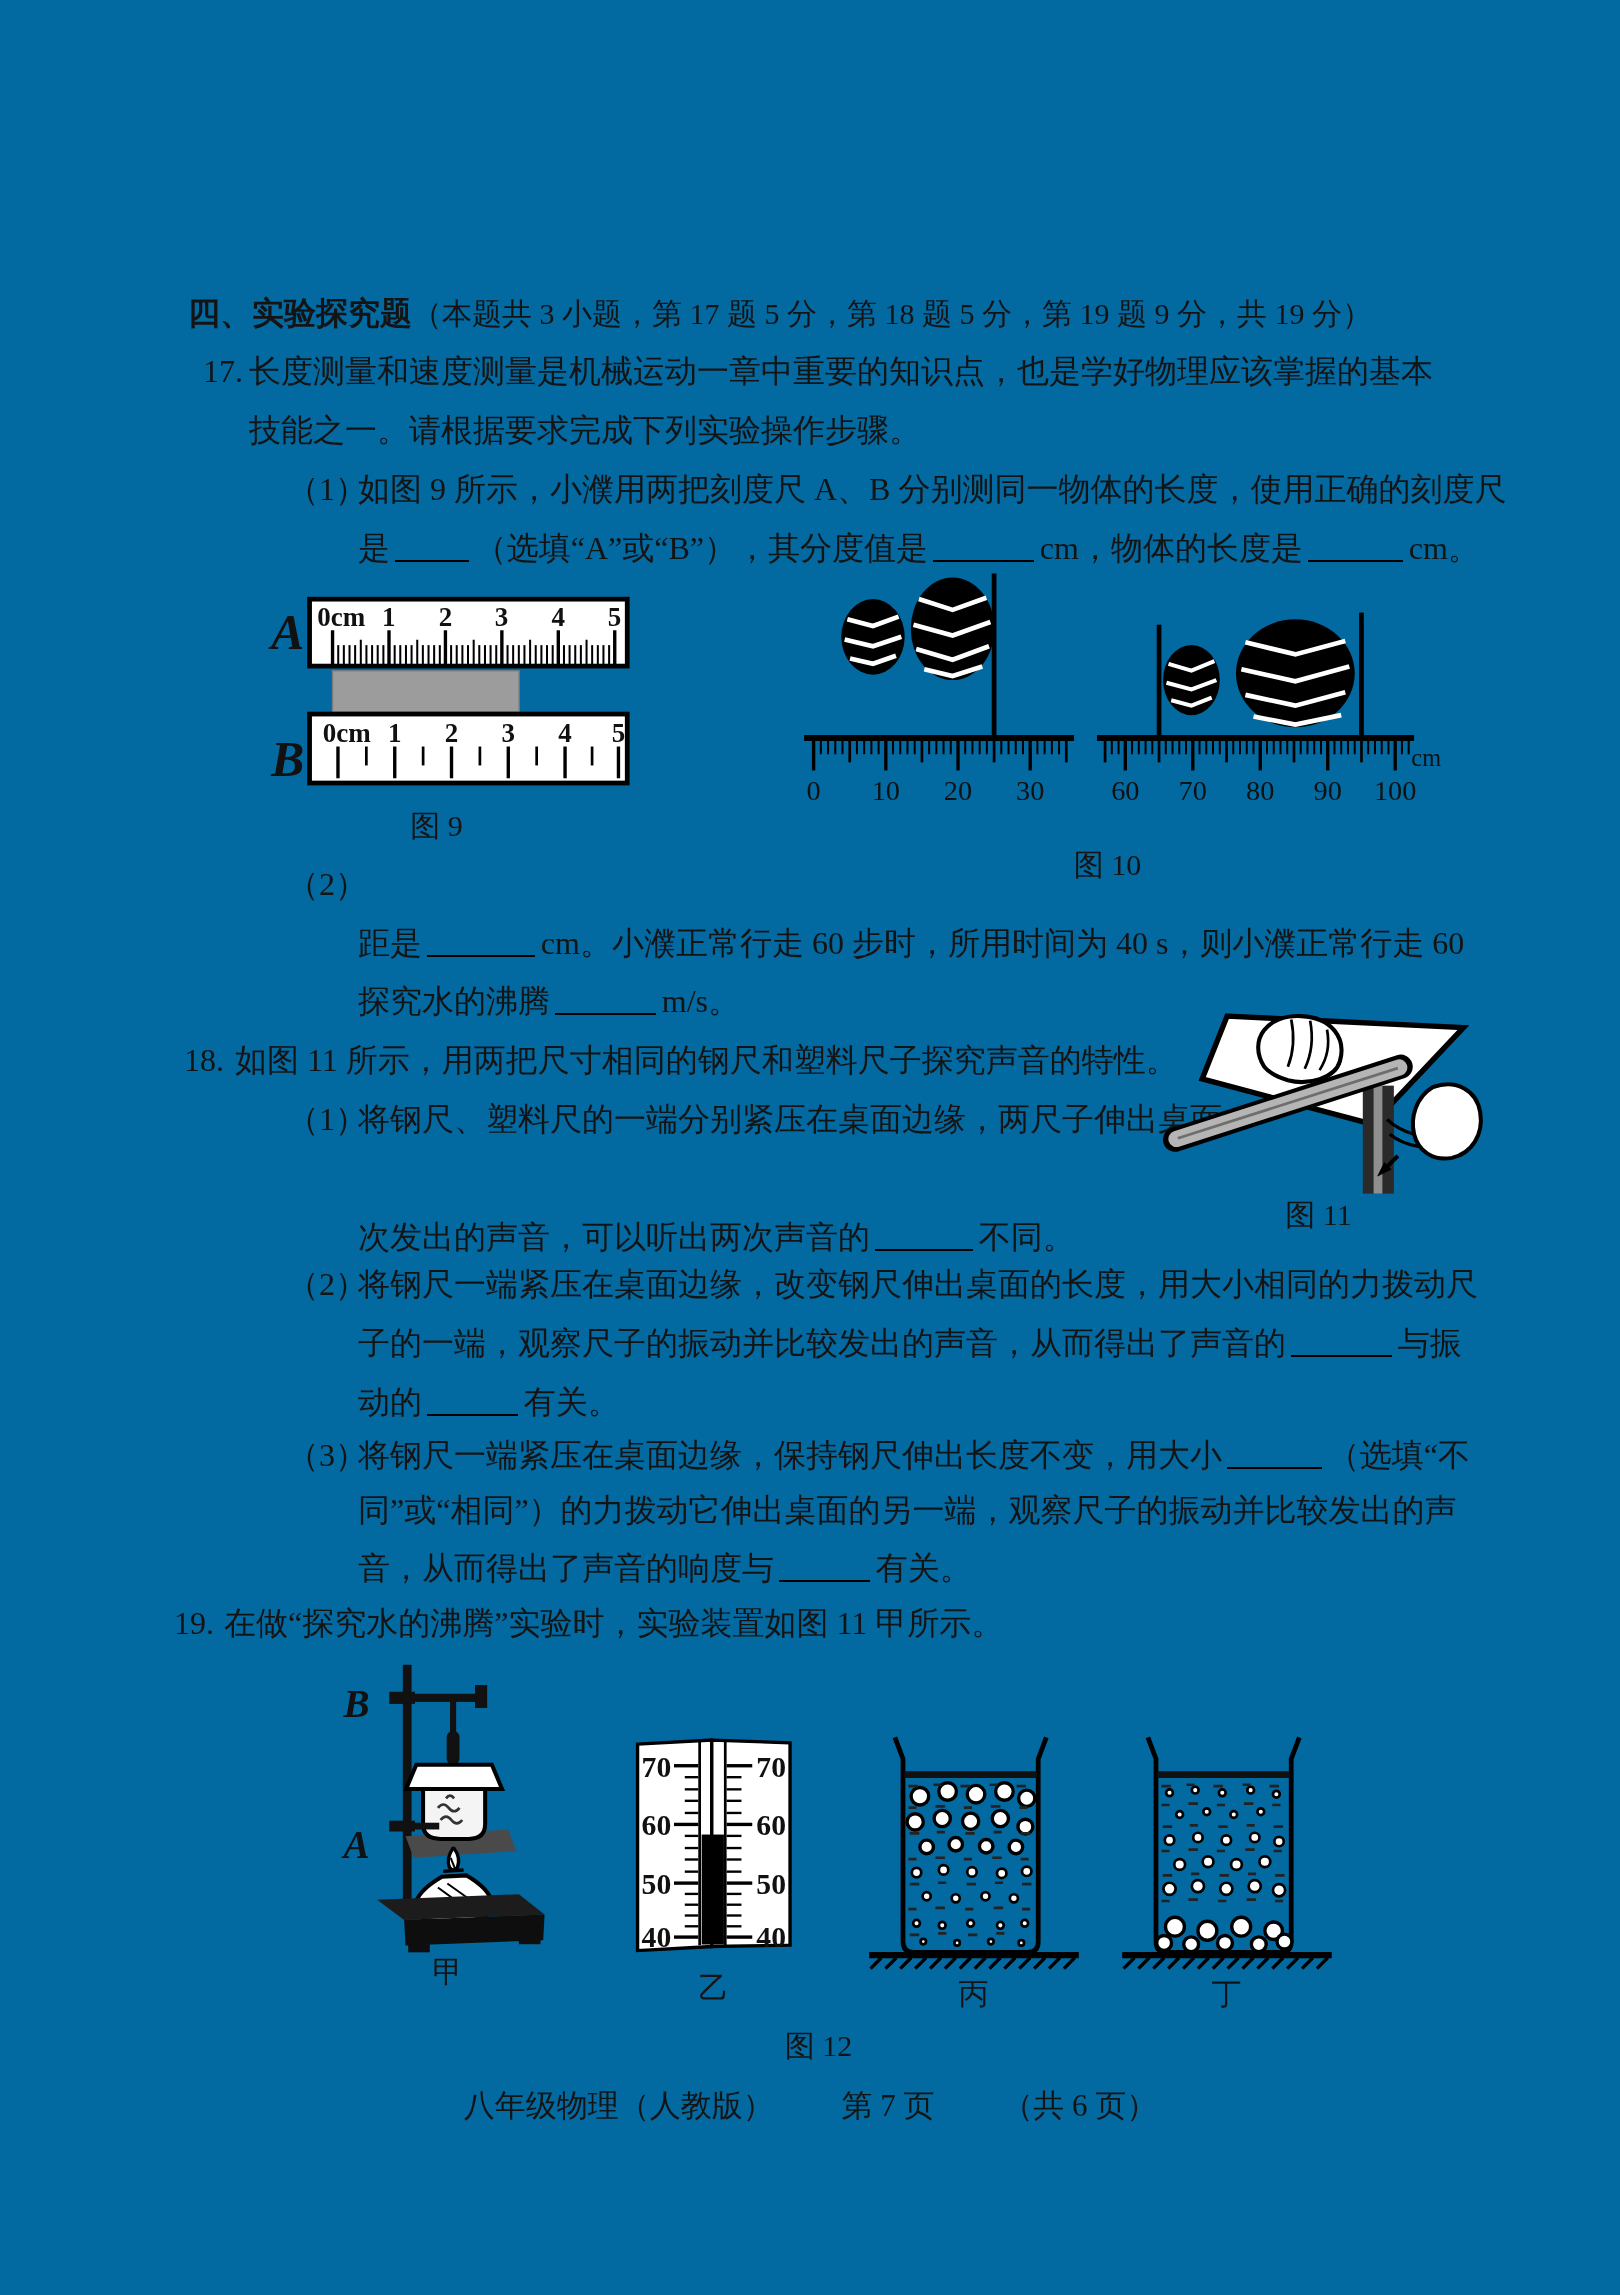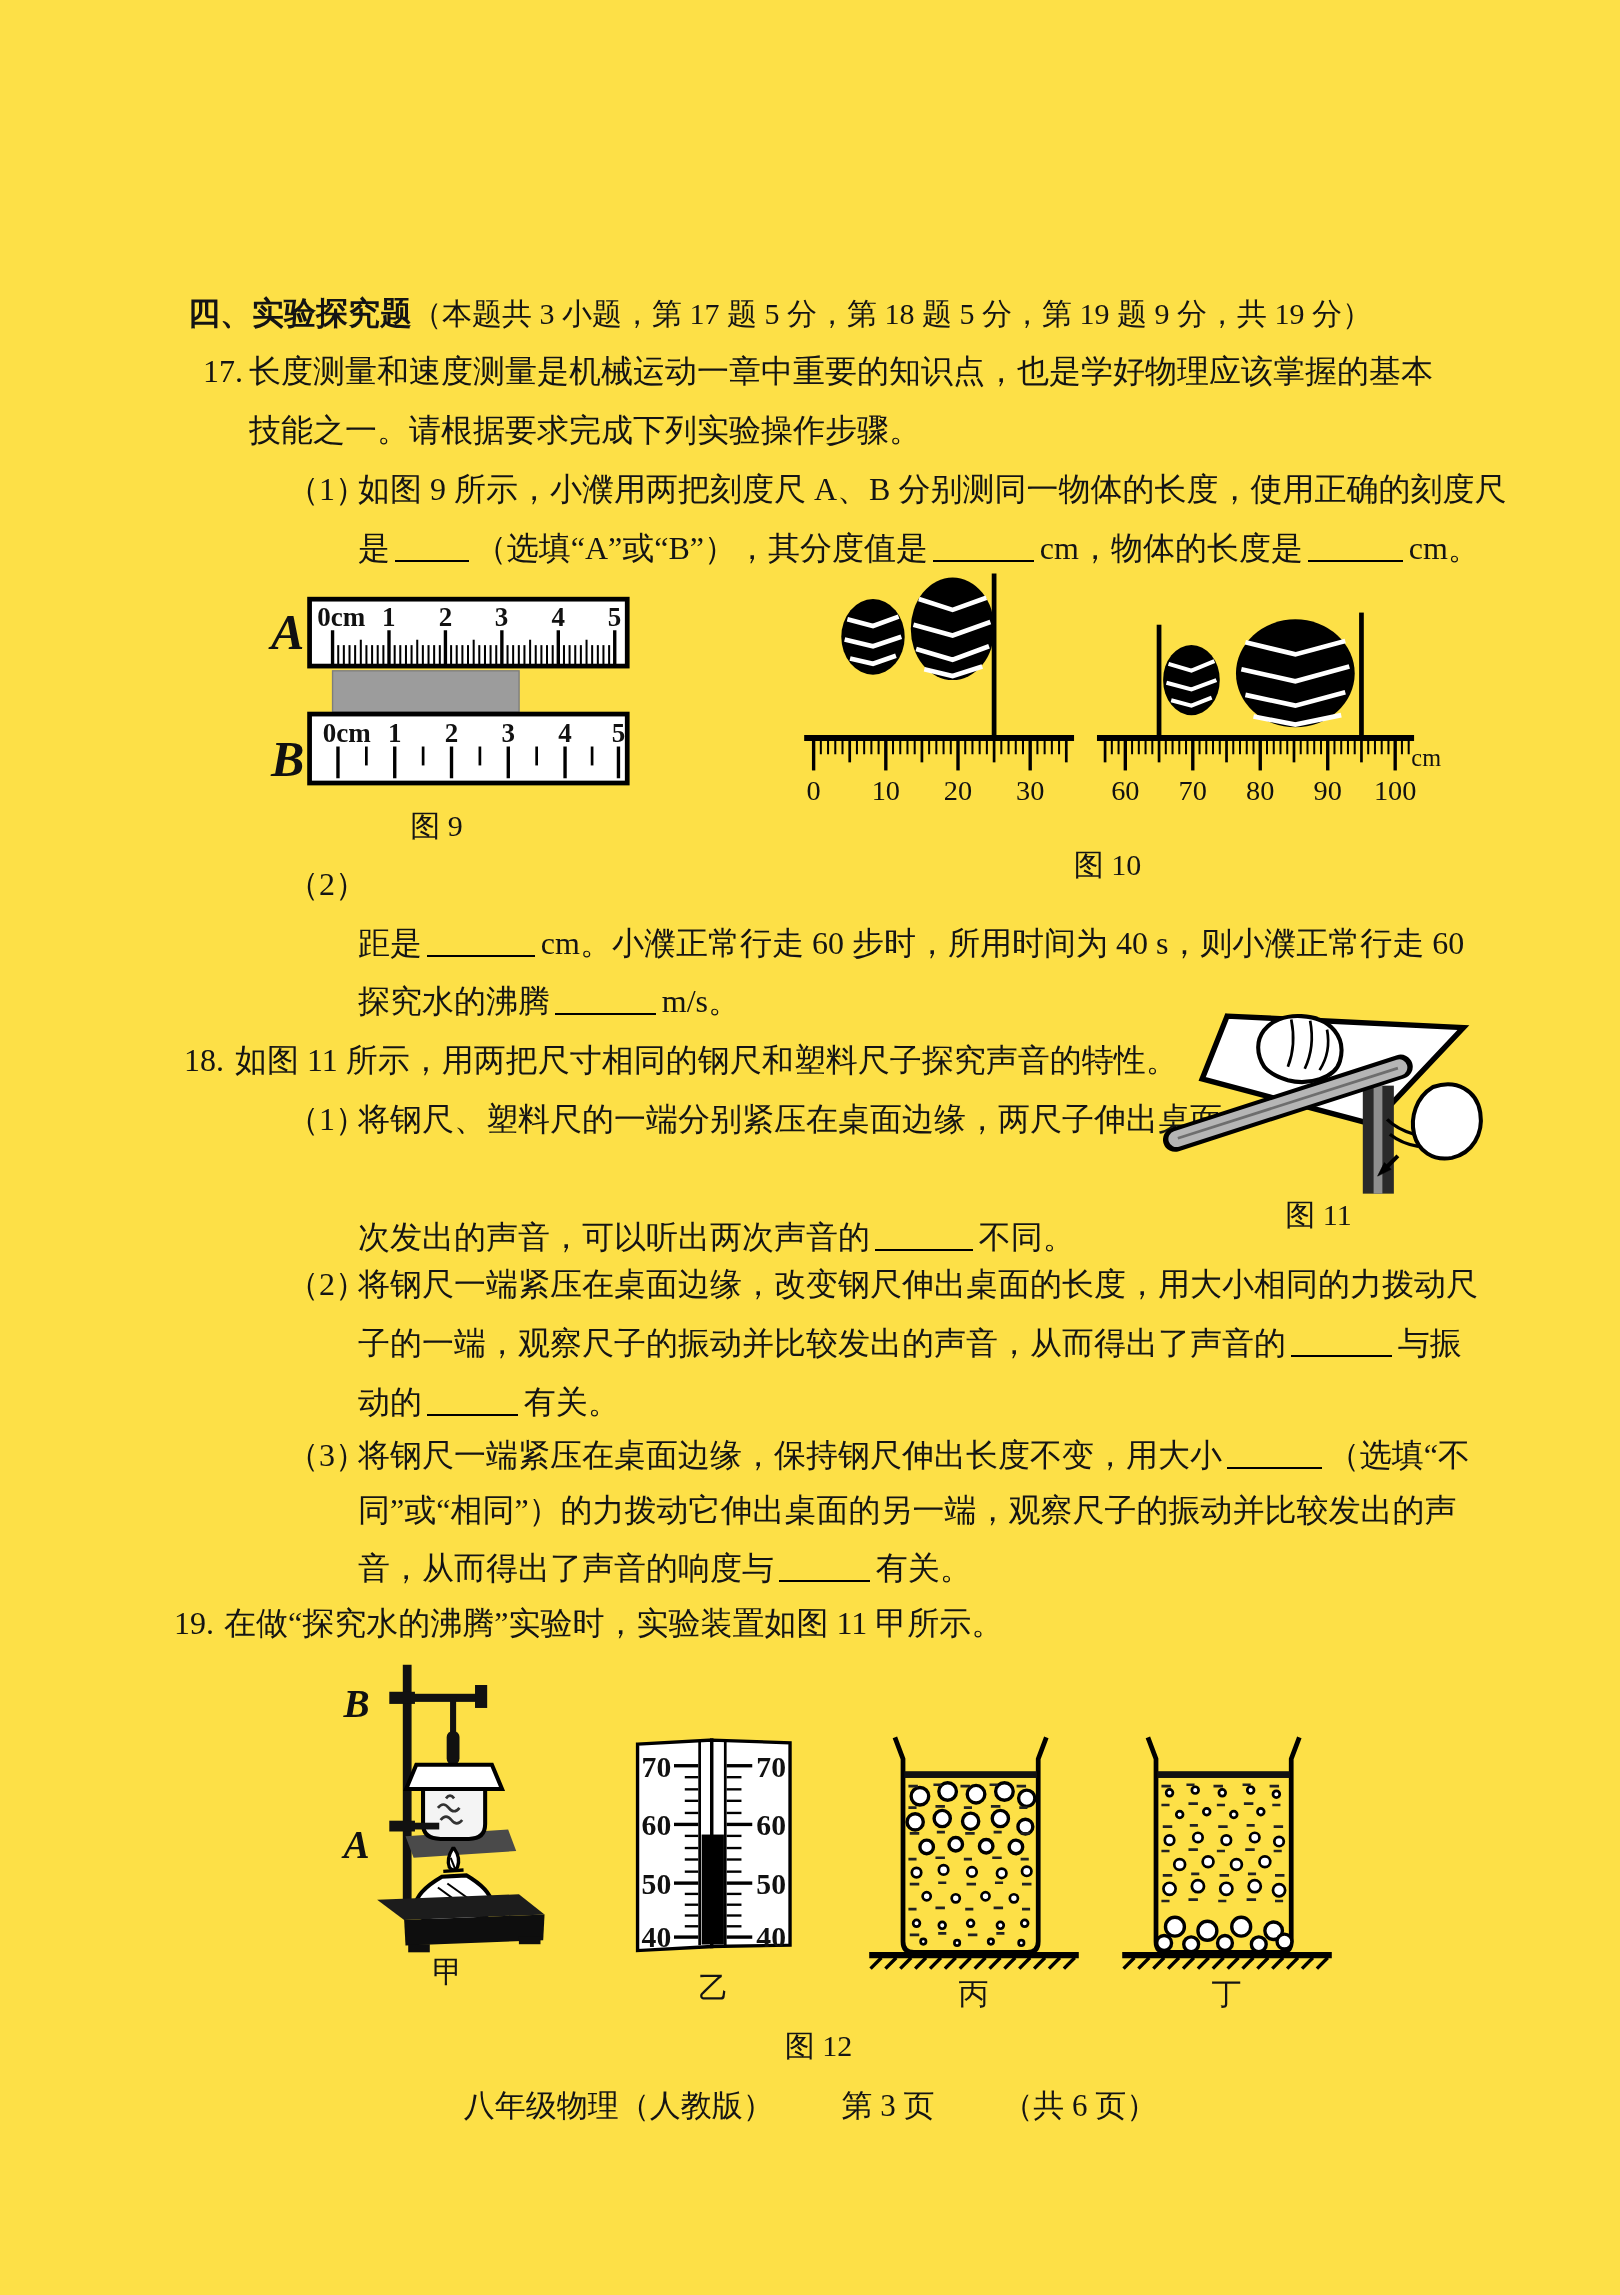--- a/index.html
+++ b/index.html
@@ -1,17 +1,17 @@
 <!DOCTYPE html>
 <html style="font-size:10.8px"><head>
 <meta charset="utf-8">
 <style>
   html,body{margin:0;padding:0;background:#e8e8e8;}
   .page{
-    position:relative; width:1621px; height:2295px; background:#fde047;
+    position:relative; width:1621px; height:2295px; background:#0369a1;
     font-family:"Liberation Serif","DejaVu Serif",serif; color:#141414;
     overflow:hidden;
   }
   .line{position:absolute; white-space:nowrap; font-size:32px; line-height:41px;}
   .bold{font-weight:bold;}
   .note{font-size:30px;}
   .blank{display:inline-block; border-bottom:2.7px solid #000; height:27px; vertical-align:-2.7px; margin:0 5.4px;}
   .cap{position:absolute; font-size:30px; text-align:center; width:149px;}
   svg{position:absolute;}
   svg text{font-family:"Liberation Serif","DejaVu Serif",serif; fill:#111;}
@@ -576,18 +576,18 @@
         <circle cx="240" cy="310" r="11"></circle>
     </g>
     <path d="M58,80h14 M95,78h12 M135,80h14 M178,78h12 M218,80h14 M58,108h12 M98,106h14 M140,108h12 M180,106h14 M222,108h12 M60,140h14 M100,138h12 M142,140h14 M184,138h12 M224,140h14 M58,176h12 M98,174h14 M140,176h12 M182,174h14 M224,176h12 M60,212h14 M102,210h12 M144,212h14 M186,210h12 M226,212h14 M58,250h12 M98,248h14 M142,250h12 M184,248h14 M226,250h12" stroke="#222" stroke-width="4"></path>
   </svg>
   <div class="cap" style="top:1974px;left:1152px">丁</div>
 
   <div class="cap" style="top:2026px;left:744px">图 12</div>
 
   <div class="footer">
     <span>八年级物理（人教版）</span>
-    <span>第 3 页</span>
+    <span>第 7 页</span>
     <span>（共 6 页）</span>
   </div>
 
 </div>
 
 
 </body></html>

